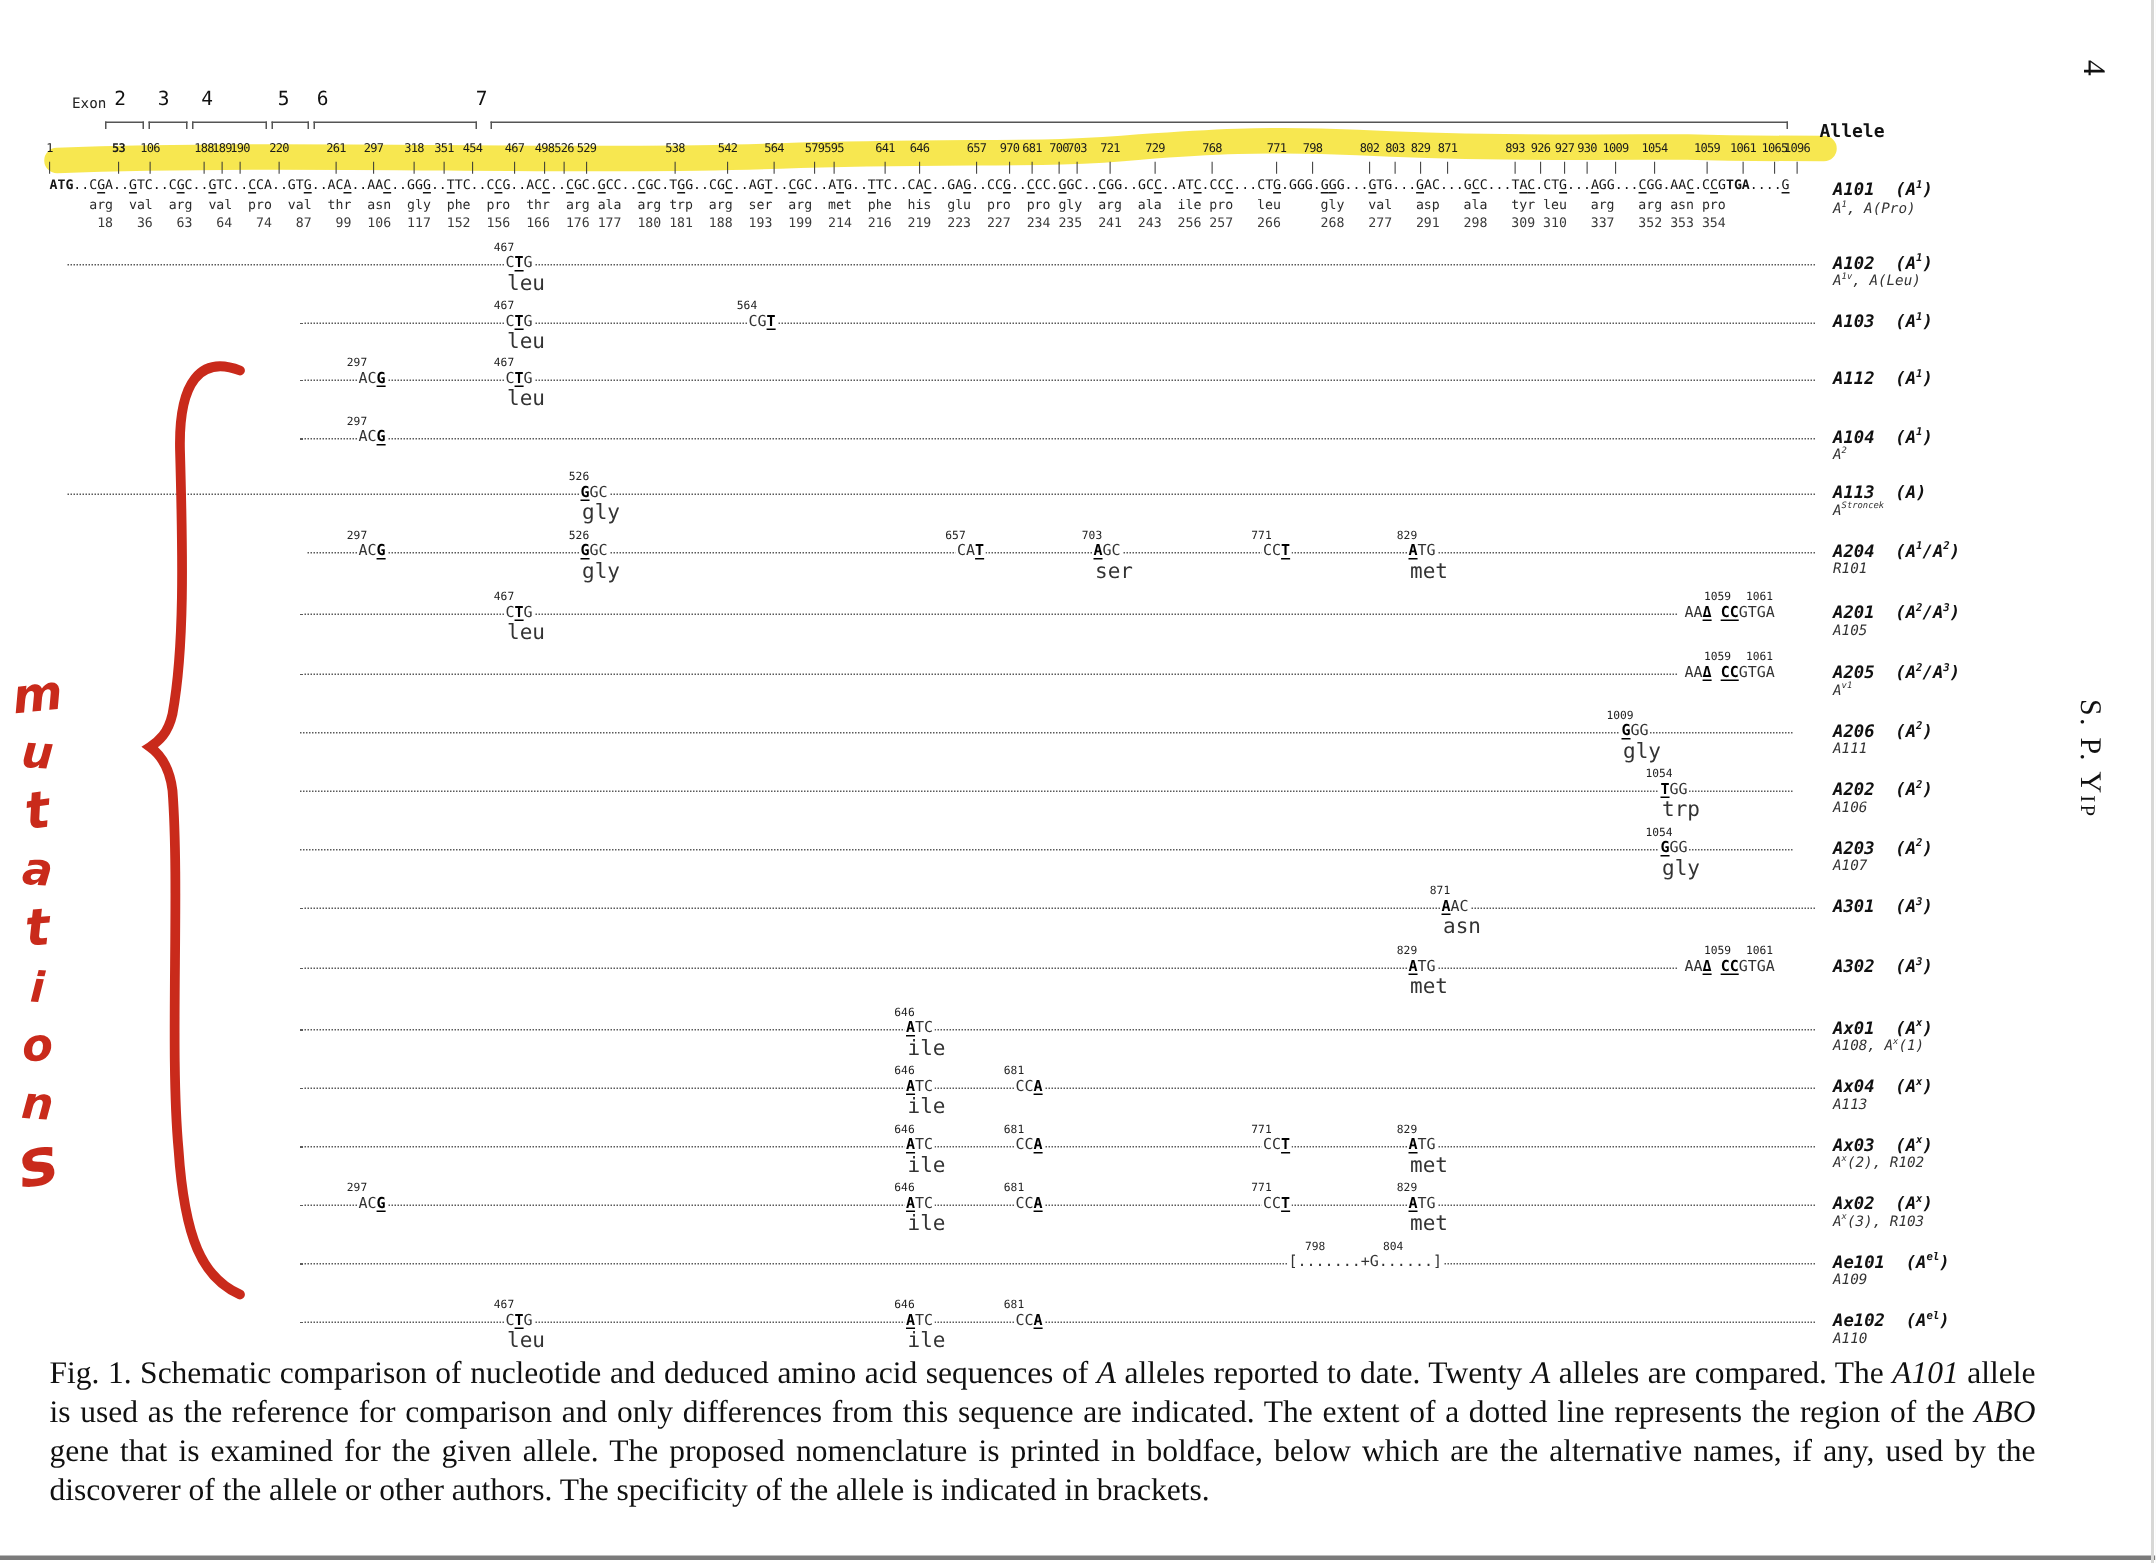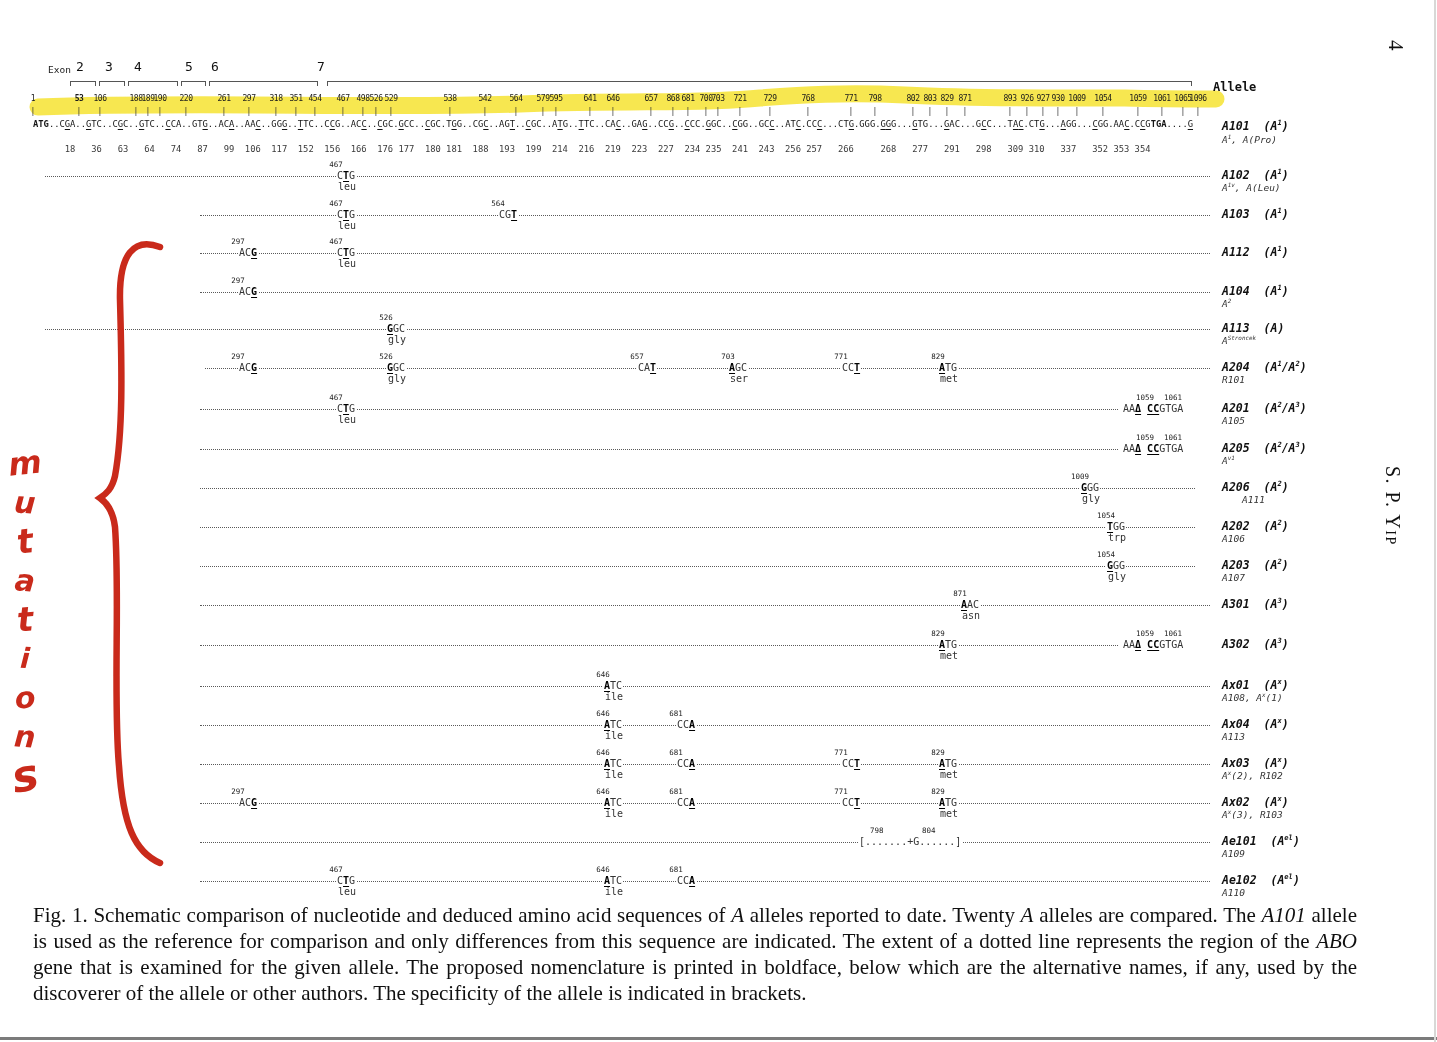--- a/index.html
+++ b/index.html
@@ -25,21 +25,21 @@
   .allele-label{position:absolute;left:1222px;font-style:italic;font-weight:bold;font-size:11.5px;color:#111;white-space:pre;}
   .allele-alt{position:absolute;left:1222px;font-style:italic;font-size:9.5px;color:#333;white-space:pre;}
   .allele-label sup,.allele-alt sup{font-size:0.62em;line-height:0;}
   
   .seq-line{position:absolute;height:0;border-top:1.6px dotted #5a5a5a;}
   .mut{position:absolute;}
   .mut .codon{position:absolute;left:0;top:0;font-size:10px;white-space:pre;background:#fff;padding:0 1px;color:#333;}
   .mut .codon u{font-weight:bold;color:#000;text-underline-offset:2px;}
   .mut .mpos{position:absolute;top:-10px;font-size:7.5px;color:#222;white-space:pre;}
   .mut .mpos.center{left:50%;transform:translateX(-50%);}
-  .mut .maa{position:absolute;top:11px;left:2px;font-size:10px;color:#333;}
+  .mut .maa{position:absolute;top:11px;left:2px;font-size:14px;color:#333;}
   
   #caption{position:absolute;left:33px;top:902px;width:1324px;font-family:"Liberation Serif","DejaVu Serif",serif;font-size:21px;line-height:1.24;color:#101010;text-align:justify;}
   #caption em{font-style:italic;}
   
   #pagenum{position:absolute;left:1383px;top:40px;writing-mode:vertical-rl;font-family:"Liberation Serif",serif;font-size:21px;color:#111;}
   #author{position:absolute;left:1381px;top:466px;writing-mode:vertical-rl;font-family:"Liberation Serif",serif;font-size:20px;font-variant:small-caps;letter-spacing:1.5px;color:#111;}
   
   #mutword{position:absolute;left:2px;top:444px;width:46px;text-align:center;font-family:"DejaVu Sans",sans-serif;font-style:italic;font-weight:600;}
   #mutword .hl-letter{display:block;font-size:32px;line-height:39px;}
   
@@ -103,21 +103,21 @@
       <span class="pos-label" style="left: 543px;">579</span>
       <span class="tick" style="left: 543px;">|</span>
       <span class="pos-label" style="left: 556px;">595</span>
       <span class="tick" style="left: 556px;">|</span>
       <span class="pos-label" style="left: 590px;">641</span>
       <span class="tick" style="left: 590px;">|</span>
       <span class="pos-label" style="left: 613px;">646</span>
       <span class="tick" style="left: 613px;">|</span>
       <span class="pos-label" style="left: 651px;">657</span>
       <span class="tick" style="left: 651px;">|</span>
-      <span class="pos-label" style="left: 673px;">868</span>
+      <span class="pos-label" style="left: 673px;">970</span>
       <span class="tick" style="left: 673px;">|</span>
       <span class="pos-label" style="left: 688px;">681</span>
       <span class="tick" style="left: 688px;">|</span>
       <span class="pos-label" style="left: 706px;">700</span>
       <span class="tick" style="left: 706px;">|</span>
       <span class="pos-label" style="left: 718px;">703</span>
       <span class="tick" style="left: 718px;">|</span>
       <span class="pos-label" style="left: 740px;">721</span>
       <span class="tick" style="left: 740px;">|</span>
       <span class="pos-label" style="left: 770px;">729</span>
@@ -152,20 +152,21 @@
       <span class="tick" style="left: 1138px;">|</span>
       <span class="pos-label" style="left: 1162px;">1061</span>
       <span class="tick" style="left: 1162px;">|</span>
       <span class="pos-label" style="left: 1183px;">1065</span>
       <span class="tick" style="left: 1183px;">|</span>
       <span class="pos-label" style="left: 1198px;">1096</span>
       <span class="tick" style="left: 1198px;">|</span>
     </div>
 
   <div id="codon-line" class="gridline"><em>ATG</em>..C<u>G</u>A..<u>G</u>TC..C<u>G</u>C..<u>G</u>TC..<u>C</u>CA..GT<u>G</u>..AC<u>A</u>..AA<u>C</u>..GG<u>G</u>..<u>T</u>TC..C<u>C</u>G..AC<u>C</u>..<u>C</u>GC.<u>G</u>CC..<u>C</u>GC.T<u>G</u>G..CG<u>C</u>..AG<u>T</u>..<u>C</u>GC..A<u>T</u>G..<u>T</u>TC..CA<u>C</u>..GA<u>G</u>..CC<u>G</u>..<u>C</u>CC.<u>G</u>GC..<u>C</u>GG..GC<u>C</u>..AT<u>C</u>.CC<u>C</u>...CT<u>G</u>.GGG.<u>G</u><u>G</u>G...<u>G</u>TG...<u>G</u>AC...G<u>C</u>C...T<u>A</u><u>C</u>.CT<u>G</u>...<u>A</u>GG...<u>C</u>GG.AA<u>C</u>.C<u>C</u>G<em>TGA</em>....<u>G</u></div>
+  <div id="aa-line" class="gridline">     arg  val  arg  val  pro  val  thr  asn  gly  phe  pro  thr  arg ala  arg trp  arg  ser  arg  met  phe  his  glu  pro  pro gly  arg  ala  ile pro   leu     gly   val   asp   ala   tyr leu   arg   arg asn pro</div>
   <div id="res-line" class="gridline">      18   36   63   64   74   87   99  106  117  152  156  166  176 177  180 181  188  193  199  214  216  219  223  227  234 235  241  243  256 257   266     268   277   291   298   309 310   337   352 353 354</div>
 
   <div id="allele-header">Allele</div>
   <div class="allele-label" style="top:119px" id="ref-allele">A101  (A<sup>1</sup>)</div>
   <div class="allele-alt" style="top:134px" id="ref-allele-alt">A<sup>1</sup>, A(Pro)</div>
 
   <div id="rows">
       <div class="seq-line" style="left: 45px; top: 176px; width: 1165px;"></div>
       <div class="mut" style="left: 336px; top: 170px;">
         <div class="codon">C<u>T</u>G</div>
@@ -262,21 +263,21 @@
       </div>
       <div class="allele-label" style="top: 441px;">A205  (A<sup>2</sup>/A<sup>3</sup>)</div>
       <div class="allele-alt" style="top: 455px;">A<sup>v1</sup></div>
       <div class="seq-line" style="left: 200px; top: 488px; width: 995px;"></div>
       <div class="mut" style="left: 1080px; top: 482px;">
         <div class="codon"><u>G</u>GG</div>
         <span class="mpos center">1009</span>
         <div class="maa">gly</div>
       </div>
       <div class="allele-label" style="top: 480px;">A206  (A<sup>2</sup>)</div>
-      <div class="allele-alt" style="top: 494px; margin-left: 20px;">A111</div>
+      <div class="allele-alt" style="top: 494px;">A111</div>
       <div class="seq-line" style="left: 200px; top: 527px; width: 995px;"></div>
       <div class="mut" style="left: 1106px; top: 521px;">
         <div class="codon"><u>T</u>GG</div>
         <span class="mpos center">1054</span>
         <div class="maa">trp</div>
       </div>
       <div class="allele-label" style="top: 519px;">A202  (A<sup>2</sup>)</div>
       <div class="allele-alt" style="top: 533px;">A106</div>
       <div class="seq-line" style="left: 200px; top: 566px; width: 995px;"></div>
       <div class="mut" style="left: 1106px; top: 560px;">

